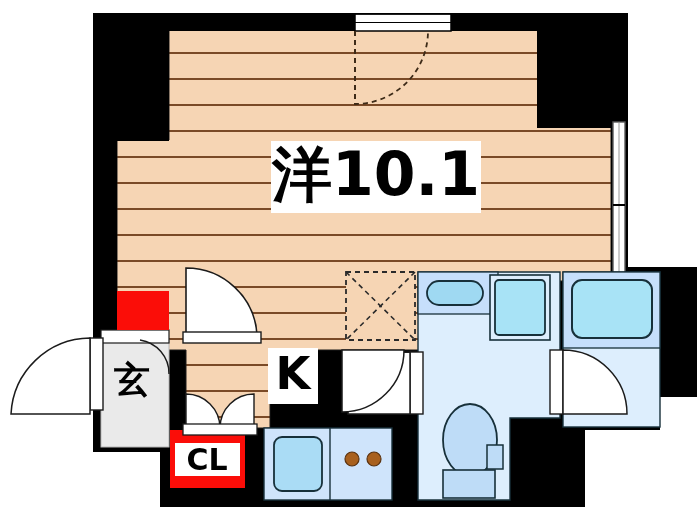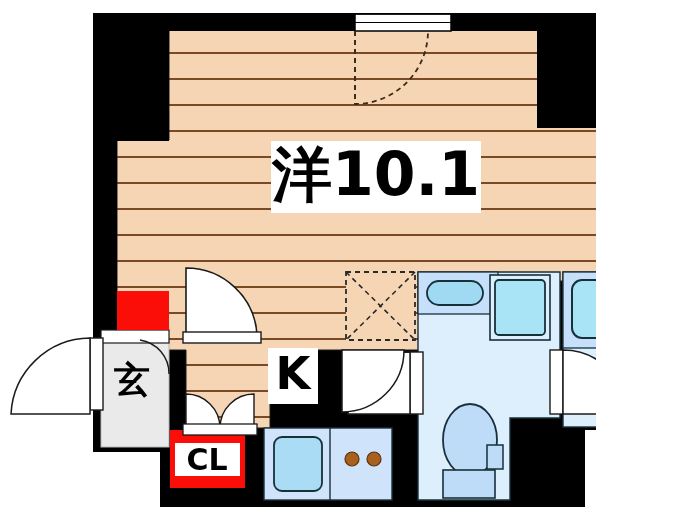--- a/index.html
+++ b/index.html
@@ -5,21 +5,21 @@
   html, body {
     margin: 0;
     padding: 0;
     background: #ffffff;
   }
   body {
     font-family: "Liberation Sans", sans-serif;
   }
   #floorplan-root {
     position: relative;
-    width: 596px;
+    width: 700px;
     height: 525px;
     background: #ffffff;
     overflow: hidden;
   }
   #floorplan-svg {
     display: block;
     width: 700px;
     height: 525px;
   }
   .room-label {

